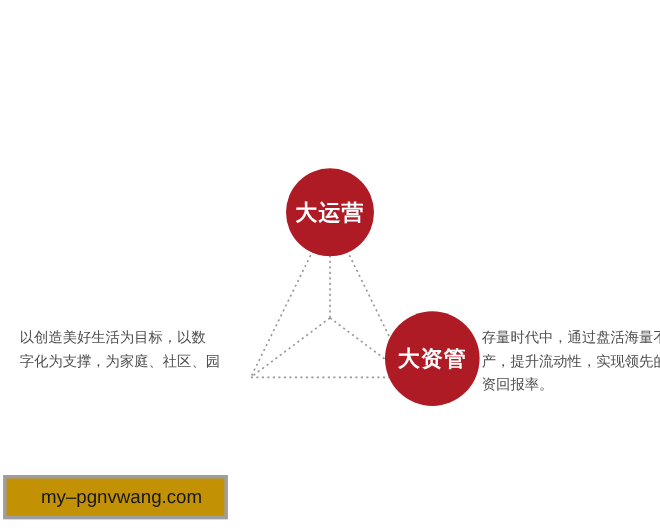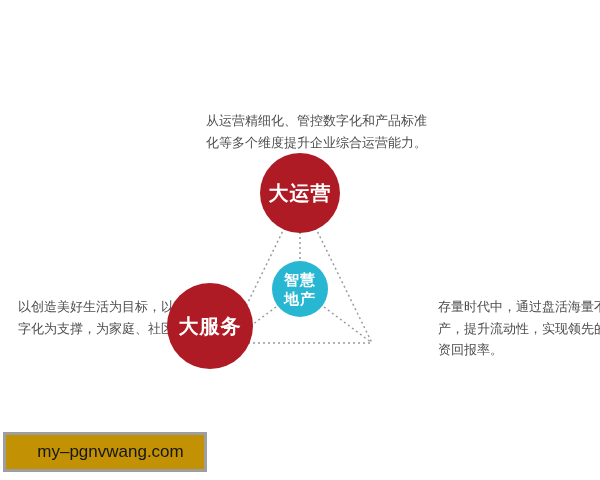--- a/index.html
+++ b/index.html
@@ -44,47 +44,39 @@
 
   <svg class="connectors" width="600" height="480" viewBox="0 0 600 480">
     <line class="dash" x1="300" y1="196" x2="228" y2="343"></line>
     <line class="dash" x1="300" y1="196" x2="372" y2="343"></line>
     <line class="dash" x1="228" y1="343" x2="372" y2="343"></line>
     <line class="dash" x1="300" y1="289" x2="300" y2="196"></line>
     <line class="dash" x1="300" y1="289" x2="228" y2="343"></line>
     <line class="dash" x1="300" y1="289" x2="372" y2="343"></line>
   </svg>
 
-  <div class="para para-top">
-    <div>从运营精细化、管控数字化和产品标准</div>
-    <div>化等多个维度提升企业综合运营能力。</div>
-  </div>
 
   <div class="para para-left">
     <div>以创造美好生活为目标，以数</div>
     <div>字化为支撑，为家庭、社区、园</div>
   </div>
 
   <div class="para para-right">
     <div>存量时代中，通过盘活海量不动</div>
     <div>产，提升流动性，实现领先的投</div>
     <div>资回报率。</div>
   </div>
 
   <div class="circle red-node node-top">
     <span>大运营</span>
   </div>
 
-  <div class="circle red-node node-left">
-    <span>大服务</span>
+
+  <div class="circle red-node node-right">
+    <span>大资管</span>
   </div>
 
-
-  <div class="circle node-center">
-    <span>智慧</span>
-    <span>地产</span>
-  </div>
 
   <div class="watermark">
     <span>my–pgnvwang.com</span>
   </div>
 
 </div>
 
 </body></html>

